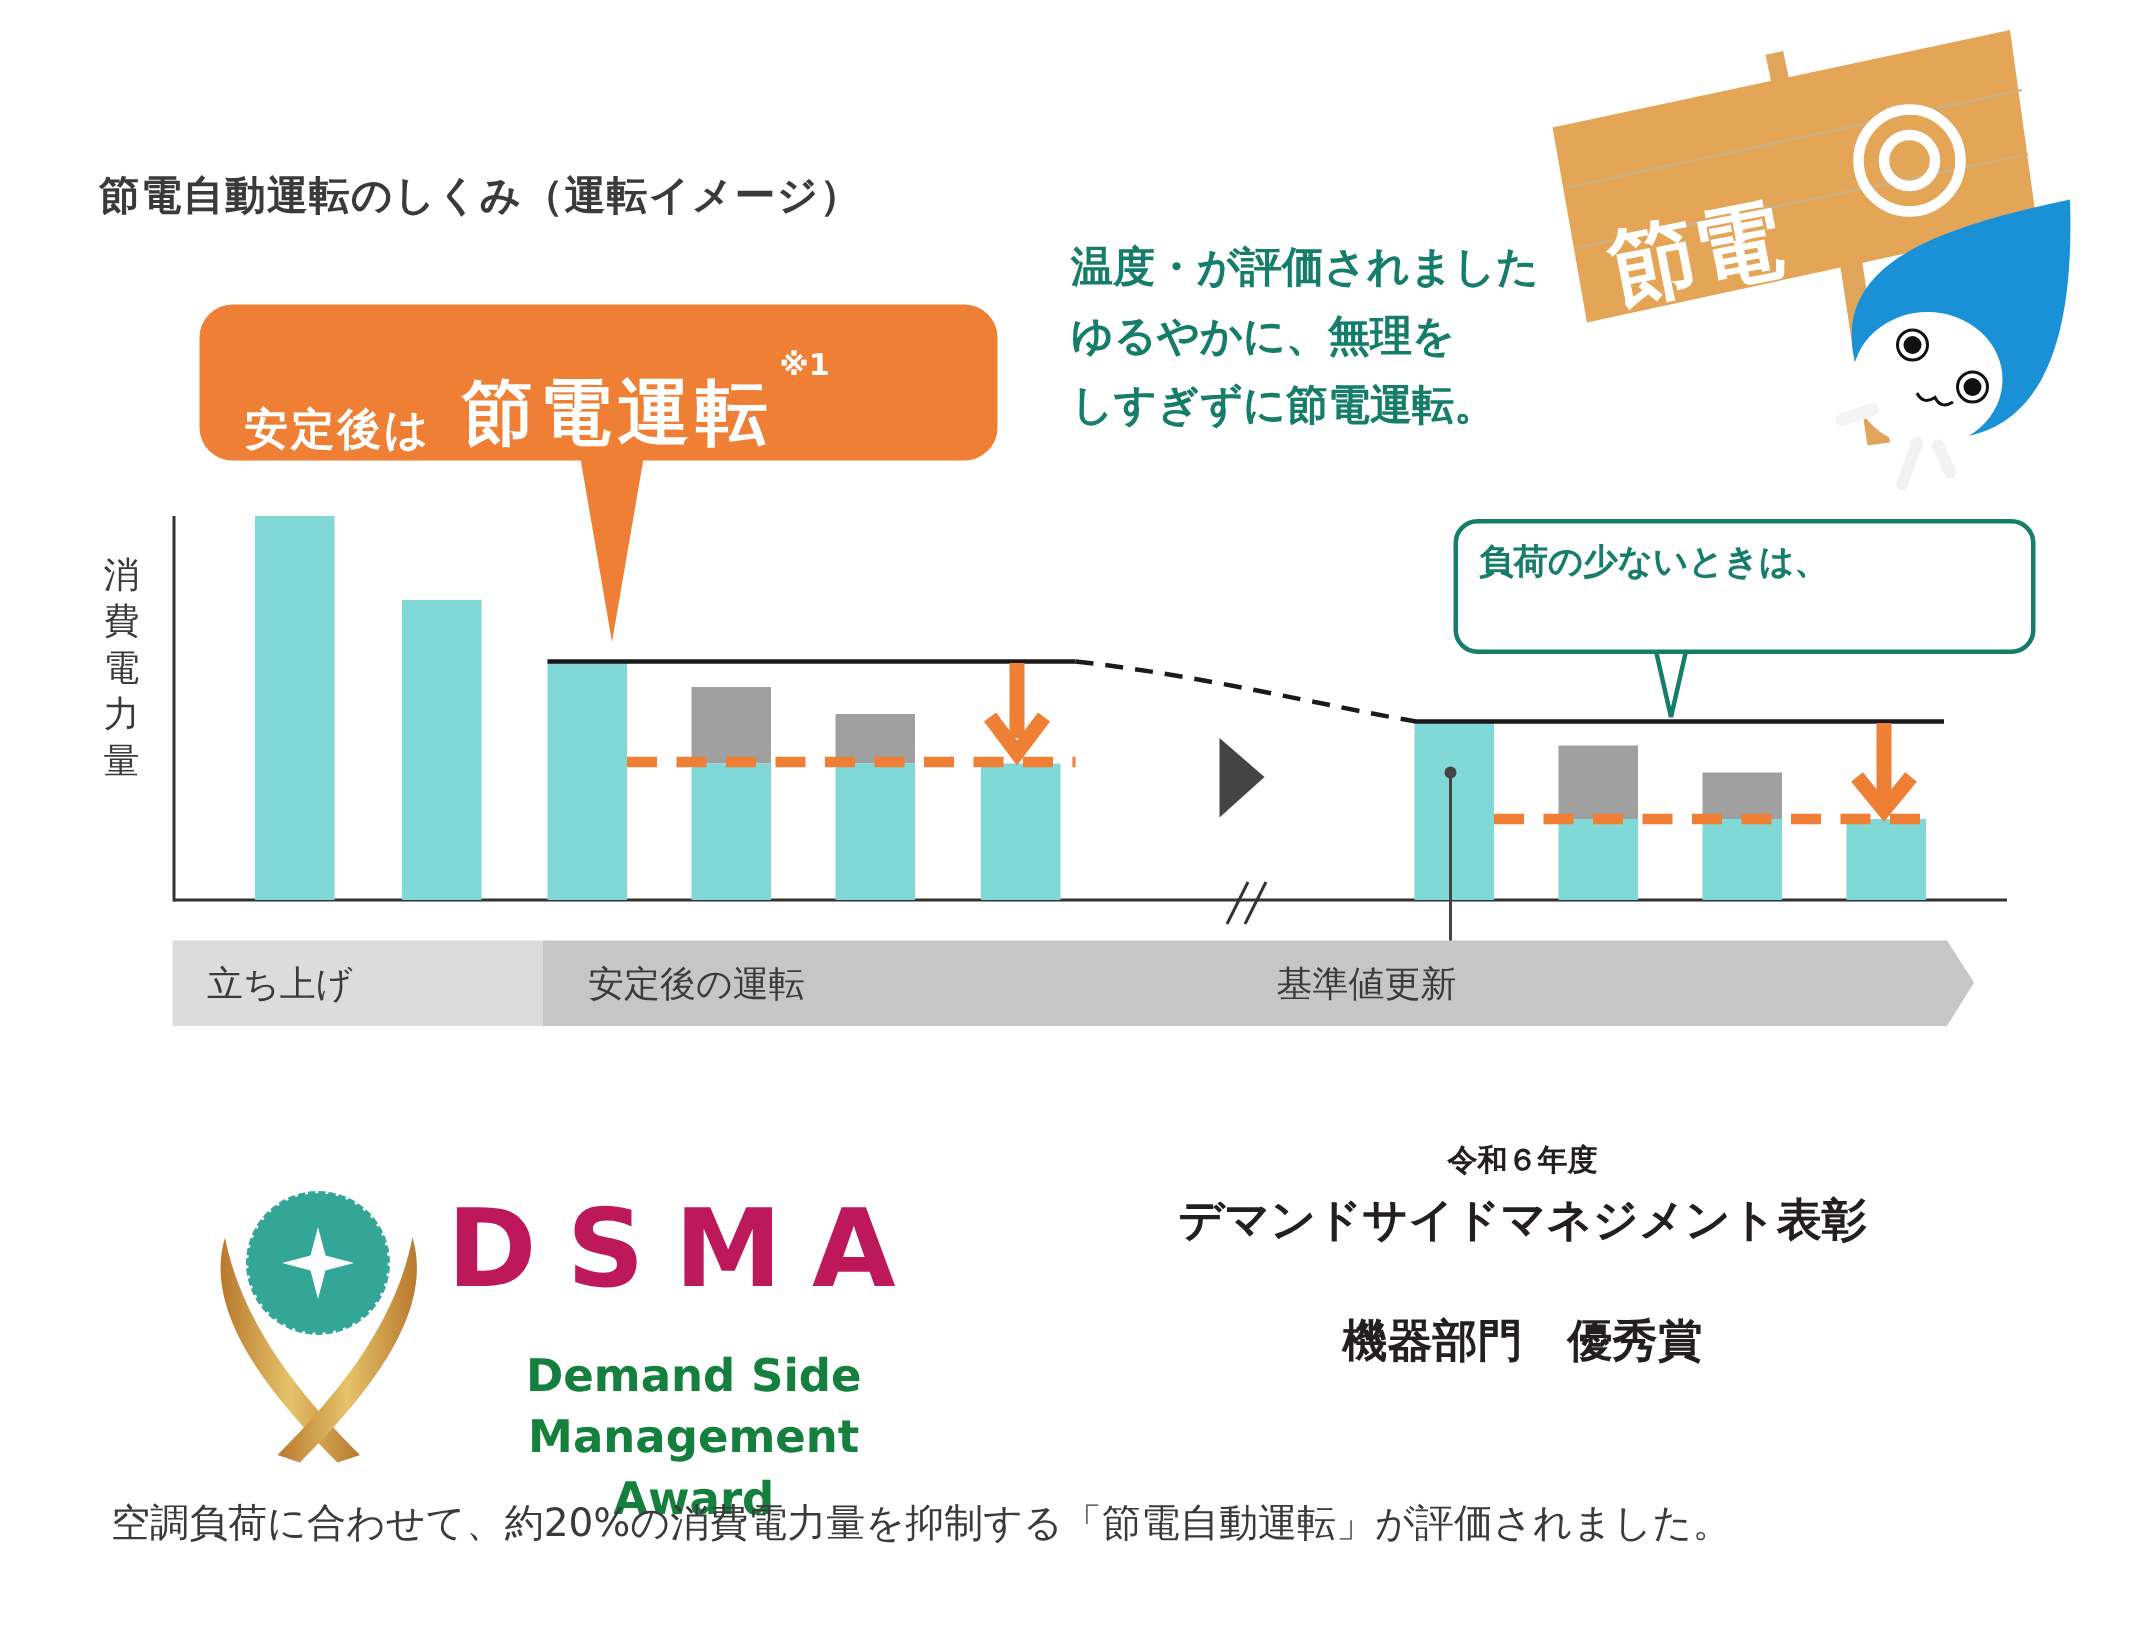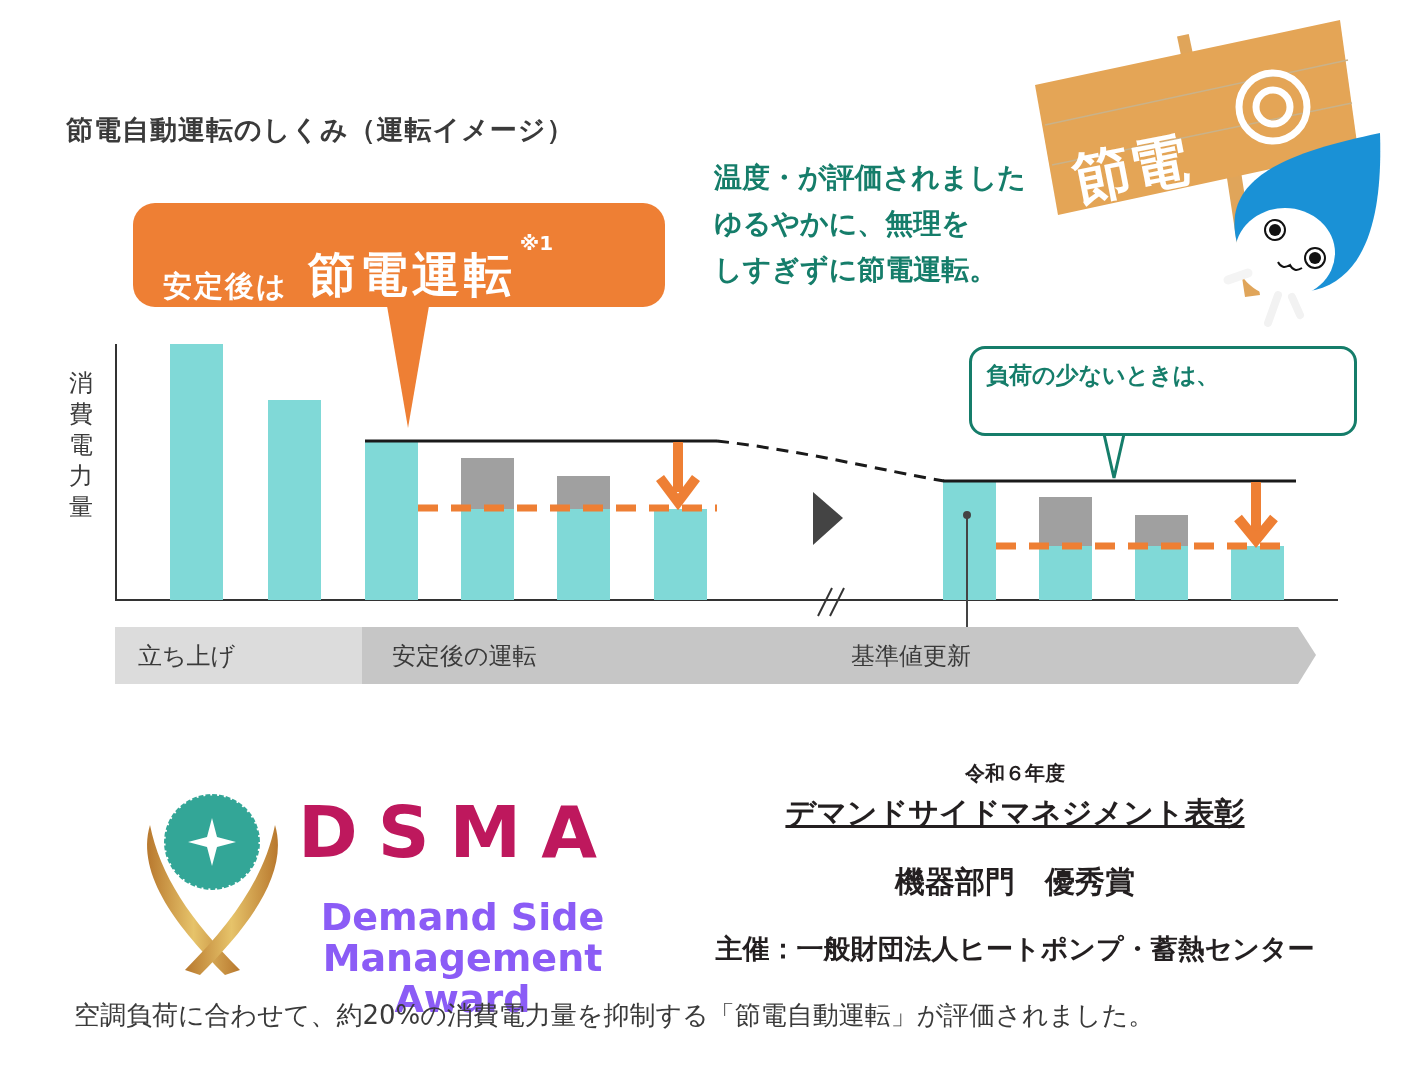--- a/index.html
+++ b/index.html
@@ -13,24 +13,24 @@
   .callout-orange .main { font-size: 48px; font-weight: bold; margin-left: 20px; letter-spacing: 4px; }
   .callout-orange .note { font-size: 20px; font-weight: bold; align-self: flex-start; margin-top: 28px; margin-left: 4px; }
   .green-text { left: 714px; top: 155px; font-size: 28px; font-weight: bold; color: #157d6a; line-height: 46px; }
   .ylabel { left: 64px; top: 368px; width: 34px; font-size: 24px; color: #3a3a3a; line-height: 31px; text-align: center; }
   .green-bubble { left: 928px; top: 346px; width: 388px; height: 90px; border: 3px solid #157d6a; border-radius: 16px;
                   background: #fff; color: #157d6a; font-size: 23px; font-weight: bold; line-height: 36px;
                   padding: 8px 0 12px 14px; box-sizing: border-box; margin-left: 41px; }
   .phase-text { font-size: 24px; color: #3a3a3a; top: 640px; }
   .dsma { left: 298px; top: 790px; font-size: 72px; font-weight: bold; color: #be185d; letter-spacing: 20px;
           font-family: "DejaVu Sans", sans-serif; }
-  .dsma-sub { left: 300px; top: 897px; width: 325px; text-align: center; font-size: 38px; font-weight: bold; color: #8b5cf6; line-height: 41px; }
+  .dsma-sub { left: 300px; top: 897px; width: 325px; text-align: center; font-size: 30px; font-weight: bold; color: #15803d; line-height: 41px; }
   .award-block { left: 690px; top: 760px; width: 650px; text-align: center; color: #231f20; font-weight: bold; }
   .award-year { font-size: 20px; margin-bottom: 6px; }
-  .award-name { font-size: 30px; margin-bottom: 28px; text-decoration: underline; }
+  .award-name { font-size: 30px; margin-bottom: 40px; }
   .award-cat { font-size: 30px; margin-bottom: 28px; }
   .award-host { font-size: 27px; }
   .footer { left: 74px; top: 998px; font-size: 26px; color: #3a3a3a; }
 </style>
 </head>
 <body>
 
 <div class="abs title">節電自動運転のしくみ（運転イメージ）</div>
 
 <div class="abs callout-orange">
@@ -151,16 +151,15 @@
 <div class="abs dsma">DSMA</div>
 <div class="abs dsma-sub">
   <div>Demand Side</div>
   <div>Management Award</div>
 </div>
 
 <div class="abs award-block">
   <div class="award-year">令和６年度</div>
   <div class="award-name">デマンドサイドマネジメント表彰</div>
   <div class="award-cat">機器部門　優秀賞</div>
-  <div class="award-host">主催：一般財団法人ヒートポンプ・蓄熱センター</div>
 </div>
 
 <div class="abs footer">空調負荷に合わせて、約20%の消費電力量を抑制する「節電自動運転」が評価されました。</div>
 
 </body></html>

